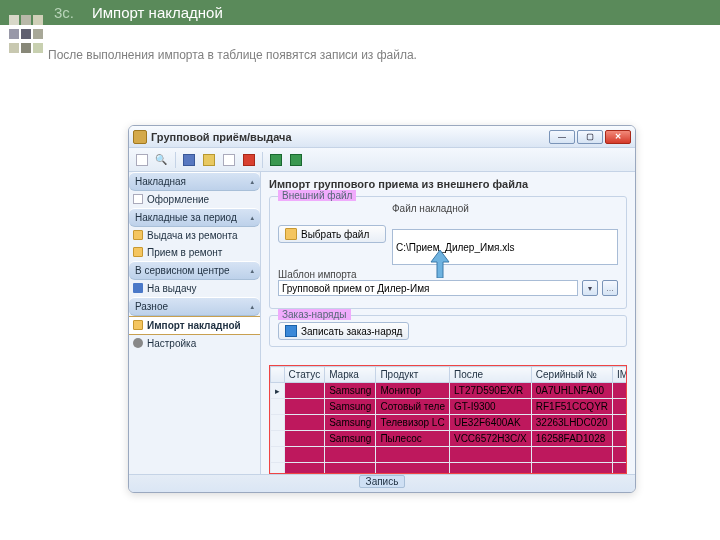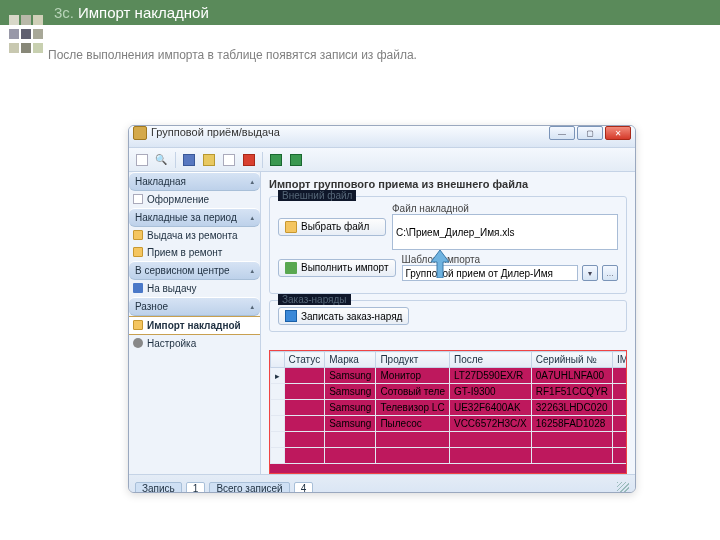--- a/index.html
+++ b/index.html
@@ -1,31 +1,31 @@
 <!DOCTYPE html>
 <html><head>
 <meta charset="utf-8">
 <style>
   * { box-sizing: border-box; margin: 0; padding: 0; }
   body { font-family: Tahoma, Arial, sans-serif; font-size: 11px; background: #fff; width: 720px; height: 540px; position: relative; overflow: hidden; }
 
   
   .slide-hdr { position: relative; height: 38px; }
   .slide-title { background: #5a8a5a; color: #fff; font-size: 15px; padding: 4px 16px 4px 54px; font-weight: normal; }
-  .slide-title .num { color: #b8d4b8; margin-right: 4px; }
+  .slide-title .num { color: #b8d4b8; margin-right: 18px; }
   .logo { position: absolute; left: 8px; top: 14px; }
   .logo-cell { width: 10px; height: 10px; display: inline-block; margin: 1px; }
   .lc1 { background:#d8d8c8; } .lc2{background:#b8b8a8;} .lc3{background:#d0d0b8;}
   .lc4 { background:#9898a8; } .lc5{background:#606070;} .lc6{background:#a8a898;}
   .lc7 { background:#c8c8b0; } .lc8{background:#888878;} .lc9{background:#c8d0b0;}
   .slide-sub { color: #808080; font-size: 12px; padding: 10px 0 0 48px; }
 
   
   .win { position: absolute; left: 128px; top: 125px; width: 508px; height: 368px; border: 1px solid #9aa8bf; border-radius: 6px; overflow: hidden; background: #f2f6fc; box-shadow: 0 2px 8px rgba(0,0,0,.15); }
-  .titlebar { height: 22px; background: linear-gradient(#f8fbff,#dbe6f4); display:flex; align-items:flex-start; padding:0 4px; border-bottom:1px solid #c5d3e6; }
+  .titlebar { height: 22px; background: linear-gradient(#f8fbff,#dbe6f4); display:flex; align-items:center; padding:0 4px; border-bottom:1px solid #c5d3e6;font-weight:bold; }
   .titlebar .ticon { width:14px; height:14px; background:#d4a94a; border:1px solid #a07820; margin-right:4px; border-radius:2px; }
   .titlebar .ttext { flex:1; font-size:11px; color:#333; }
   .wbtn { width:26px; height:14px; border:1px solid #7a94b8; border-radius:2px; margin-left:2px; display:flex; align-items:center; justify-content:center; background:linear-gradient(#f4f8ff,#d6e4f4); font-size:8px; color:#445; }
   .wbtn.close { background:linear-gradient(#f28a7a,#d43a2a); color:#fff; border-color:#a82818; }
 
   .toolbar { height:24px; background:linear-gradient(#f4f8fd,#e4ecf6); border-bottom:1px solid #c5d3e6; display:flex; align-items:center; padding:0 4px; gap:2px; }
   .tb-ico { width:18px; height:18px; border:1px solid transparent; border-radius:2px; display:flex; align-items:center; justify-content:center; font-size:10px; }
   .tb-sep { width:1px; height:16px; background:#c5d3e6; margin:0 2px; }
 
   .body { display:flex; height:calc(100% - 22px - 24px - 18px); }
@@ -33,39 +33,39 @@
   .acc-hdr { background:linear-gradient(#d6e3f4,#bdd1ea); color:#234; font-size:10px; padding:3px 6px; border-bottom:1px solid #a8bfd8; border-top:1px solid #fff; display:flex; align-items:center; justify-content:space-between;border-radius:6px; }
   .acc-hdr .chev { font-size:7px; color:#567; }
   .acc-item { padding:3px 6px 3px 18px; font-size:10px; color:#234; position:relative; cursor:pointer; }
   .acc-item .ai-ico { position:absolute; left:4px; top:3px; width:10px; height:10px; }
   .acc-item.selected { background:#fff; border:1px solid #c8a050; border-left:none; border-right:none; }
   .acc-item.bold { font-weight:bold; }
 
   .main { flex:1; padding:6px 8px 0 8px; display:flex; flex-direction:column; overflow:hidden; }
   .main-title { font-weight:bold; color:#333; font-size:11px; margin-bottom:6px; }
   .fieldset { border:1px solid #c5d3e6; border-radius:3px; padding:6px 8px 8px; margin-bottom:6px; position:relative; }
-  .fieldset .legend { position:absolute; top:-7px; left:8px; background:#0f172a; padding:0 4px; font-size:10px; color:#567; }
+  .fieldset .legend { position:absolute; top:-7px; left:8px; background:#f0abfc; padding:0 4px; font-size:10px; color:#567; }
   .row { display:flex; align-items:center; gap:6px; margin-bottom:4px; }
   .btn { background:linear-gradient(#fdfdfd,#e8eef6); border:1px solid #a8bcd6; border-radius:3px; padding:2px 6px; font-size:10px; display:flex; align-items:center; gap:4px; cursor:pointer; min-width:108px; }
   .btn .bico { width:12px; height:12px; }
   .lbl { font-size:10px; color:#444; }
-  .input { border:1px solid #a8bcd6; background:#fff; font-size:10px; padding:17px 3px; height:16px; }
+  .input { border:1px solid #a8bcd6; background:#fff; font-size:10px; padding:17px 3px; height:16px;margin-top:15px; }
   .select { border:1px solid #a8bcd6; background:#fff; font-size:10px; padding:1px 3px; height:16px; }
 
   .arrow-up { position:absolute; left:168px; top:78px; pointer-events:none; }
   .arrow-up svg { width:22px; height:28px; }
 
   .grid-wrap { flex:1; border:1px solid #ef4444; background:#be185d; overflow:hidden; position:relative;margin-top:12px; }
   table.grid { border-collapse:collapse; width:100%; font-size:10px; }
   table.grid th { background:linear-gradient(#f6f9fd,#e4ecf6); border:1px solid #c5d3e6; padding:2px 4px; text-align:left; color:#234; font-weight:normal; white-space:nowrap; overflow:hidden; }
   table.grid td { border:1px solid #e2e8f2; padding:2px 4px; white-space:nowrap; overflow:hidden; }
   .rowhdr { width:14px; background:#eef3fa; }
   .cur-row-mark { color:#234; font-size:9px; }
 
-  .status { height:27px; background:linear-gradient(#e4ecf6,#d6e3f4); border-top:1px solid #c5d3e6; display:flex; align-items:center; font-size:10px; padding:0 6px; gap:4px; }
+  .status { height:27px; background:linear-gradient(#e4ecf6,#d6e3f4); border-top:1px solid #c5d3e6; display:flex; align-items:center; font-size:10px; padding:0 6px; gap:4px;flex-direction:column; }
   .stat-seg { background:#cfe0f4; border:1px solid #a8bfd8; padding:0 6px; border-radius:2px; color:#234; }
   .stat-num { background:#fff; border:1px solid #a8bfd8; padding:0 6px; border-radius:2px; color:#234; }
   .status .spacer { flex:1; }
   .resize { width:12px; height:12px; background:repeating-linear-gradient(135deg,#9bb 0 1px,transparent 1px 3px); }
 
   
   .ic-folder { background:#f4c560; border:1px solid #c89830; border-radius:1px; }
   .ic-gear { background:#888; border-radius:50%; }
   .ic-red { background:#d84030; border-radius:50%; }
   .ic-blue { background:#4a78c8; border-radius:1px; }
@@ -167,24 +167,20 @@
           <div class="btn">
               <span class="bico ic-folder"></span>
               <span>Выбрать файл</span>
             </div>
           <div style="flex:1">
             <div class="lbl">Файл накладной</div>
             <input class="input" style="width: 100%;" value="C:\Прием_Дилер_Имя.xls">
           </div>
         </div>
         <div class="row">
-          <div class="btn">
-              <span class="bico ic-green"></span>
-              <span>Выполнить импорт</span>
-            </div>
           <div style="flex:1">
             <div class="lbl">Шаблон импорта</div>
             <div style="display:flex;gap:2px">
               <input class="select" style="flex: 1 1 0%;" value="Групповой прием от Дилер-Имя">
               <div class="wbtn" style="width:16px;height:16px">▾</div>
               <div class="wbtn" style="width:16px;height:16px">…</div>
             </div>
           </div>
         </div>
       </div>

